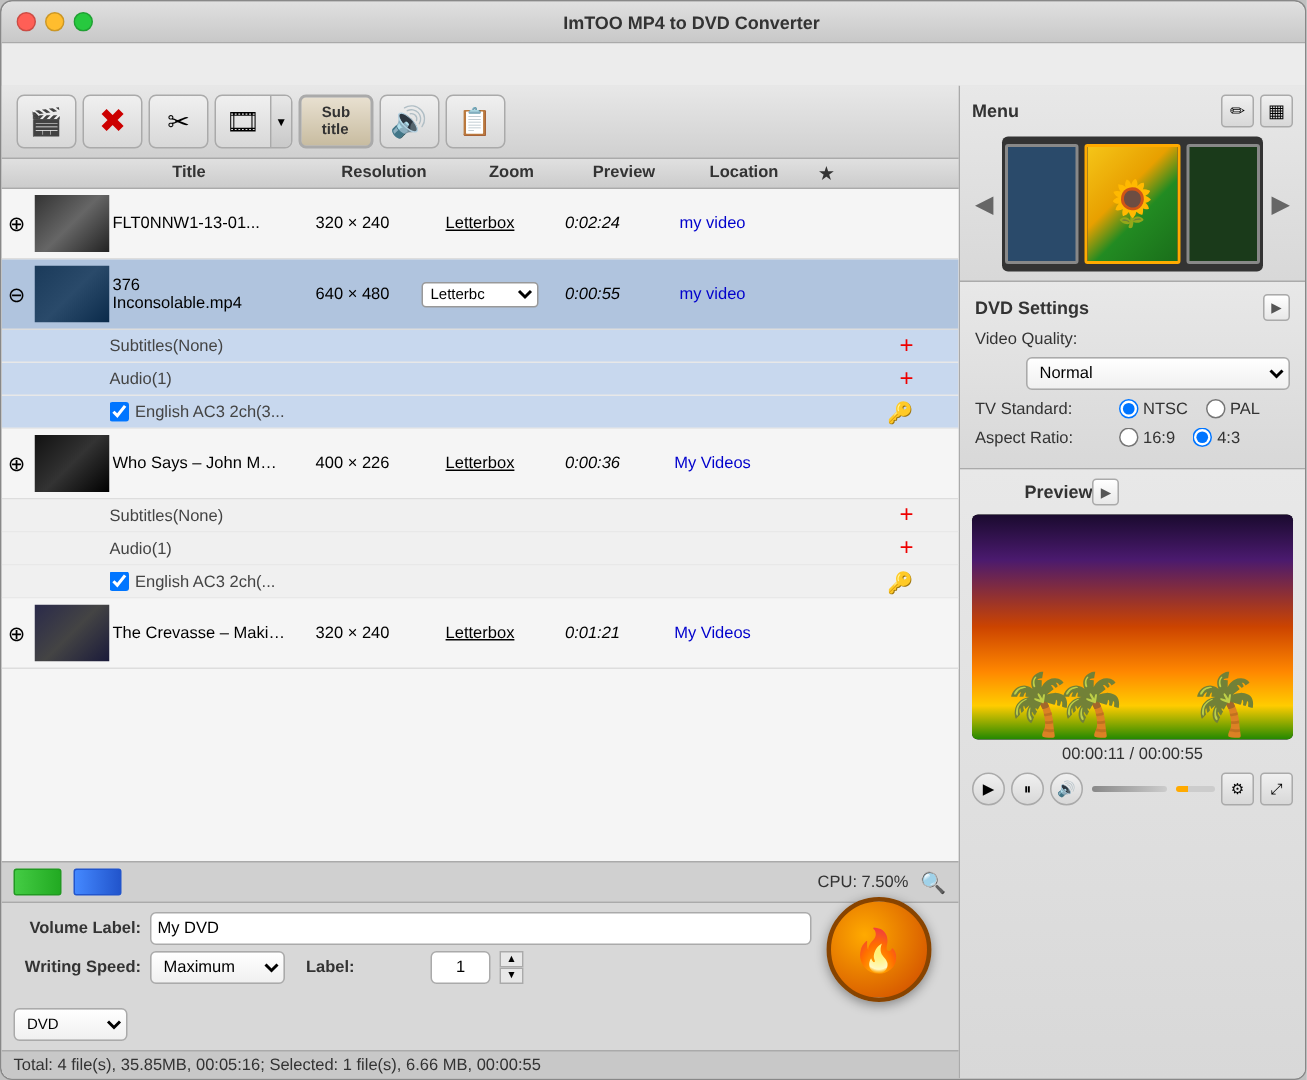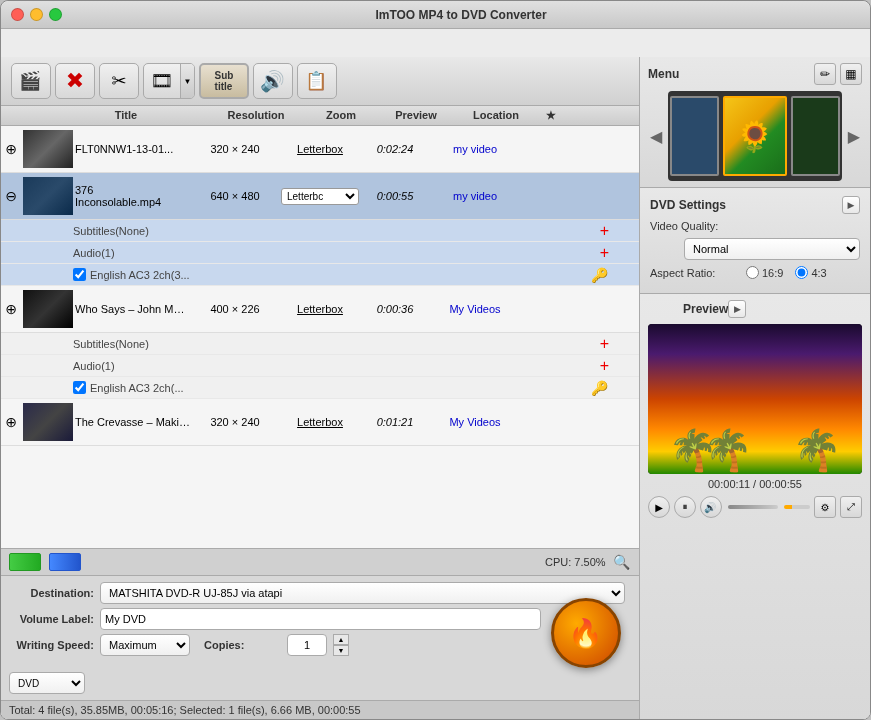--- a/index.html
+++ b/index.html
@@ -543,44 +543,35 @@
       </div>
 
       <div class="bottom-bar">
         <div class="progress-green"></div>
         <div class="progress-blue"></div>
         <div class="cpu-text">CPU: 7.50%</div>
         <div class="magnifier">🔍</div>
       </div>
 
       <div class="bottom-controls">
-        <div class="control-row">
-          <div class="control-label">Destination:</div>
-          <select class="dest-select">
-            <option>MATSHITA DVD-R UJ-85J via atapi</option>
-          </select>
-          <div style="margin-left: auto; display: flex; gap: 4px;">
-            
-          </div>
-        </div>
         <div style="display:flex; align-items:flex-start;">
           <div style="flex:1;">
             <div class="control-row">
               <div class="control-label">Volume Label:</div>
               <input class="vol-input" type="text" value="My DVD" style="">
             </div>
             <div class="control-row">
               <div class="control-label">Writing Speed:</div>
               <select class="speed-select">
                 <option>Maximum</option>
                 <option>High</option>
                 <option>Medium</option>
                 <option>Low</option>
               </select>
-              <div class="control-label" style="text-align:left; padding-left:8px;">Copies:</div>
+              <div class="control-label" style="text-align:left; padding-left:8px;">Label:</div>
               <input class="copies-input" type="text" value="1" style="">
               <div class="copies-stepper">
                 <button>▲</button>
                 <button>▼</button>
               </div>
             </div>
           </div>
           <div class="burn-btn" style="margin-top:-10px;">
             <span style="font-size:28px;">🔥</span>
           </div>
@@ -638,20 +629,33 @@
         <div class="setting-row">
           <span class="setting-label">Video Quality:</span>
         </div>
         <div style="margin-bottom:6px;margin-left:34px;">
           <select class="quality-select" style="width:100%;">
             <option>Normal</option>
             <option>High</option>
             <option>Low</option>
             <option>Customize</option>
           </select>
+        </div>
+        <div class="setting-row">
+          <span class="setting-label">TV Standard:</span>
+          <div class="radio-group">
+            <label class="radio-item">
+              <input type="radio" name="tv_standard" checked="" style="">
+              <span>NTSC</span>
+            </label>
+            <label class="radio-item">
+              <input type="radio" name="tv_standard" style="">
+              <span>PAL</span>
+            </label>
+          </div>
         </div>
         <div class="setting-row">
           <span class="setting-label">Aspect Ratio:</span>
           <div class="radio-group">
             <label class="radio-item">
               <input type="radio" name="aspect_ratio" style="">
               <span>16:9</span>
             </label>
             <label class="radio-item">
               <input type="radio" name="aspect_ratio" checked="" style="">

